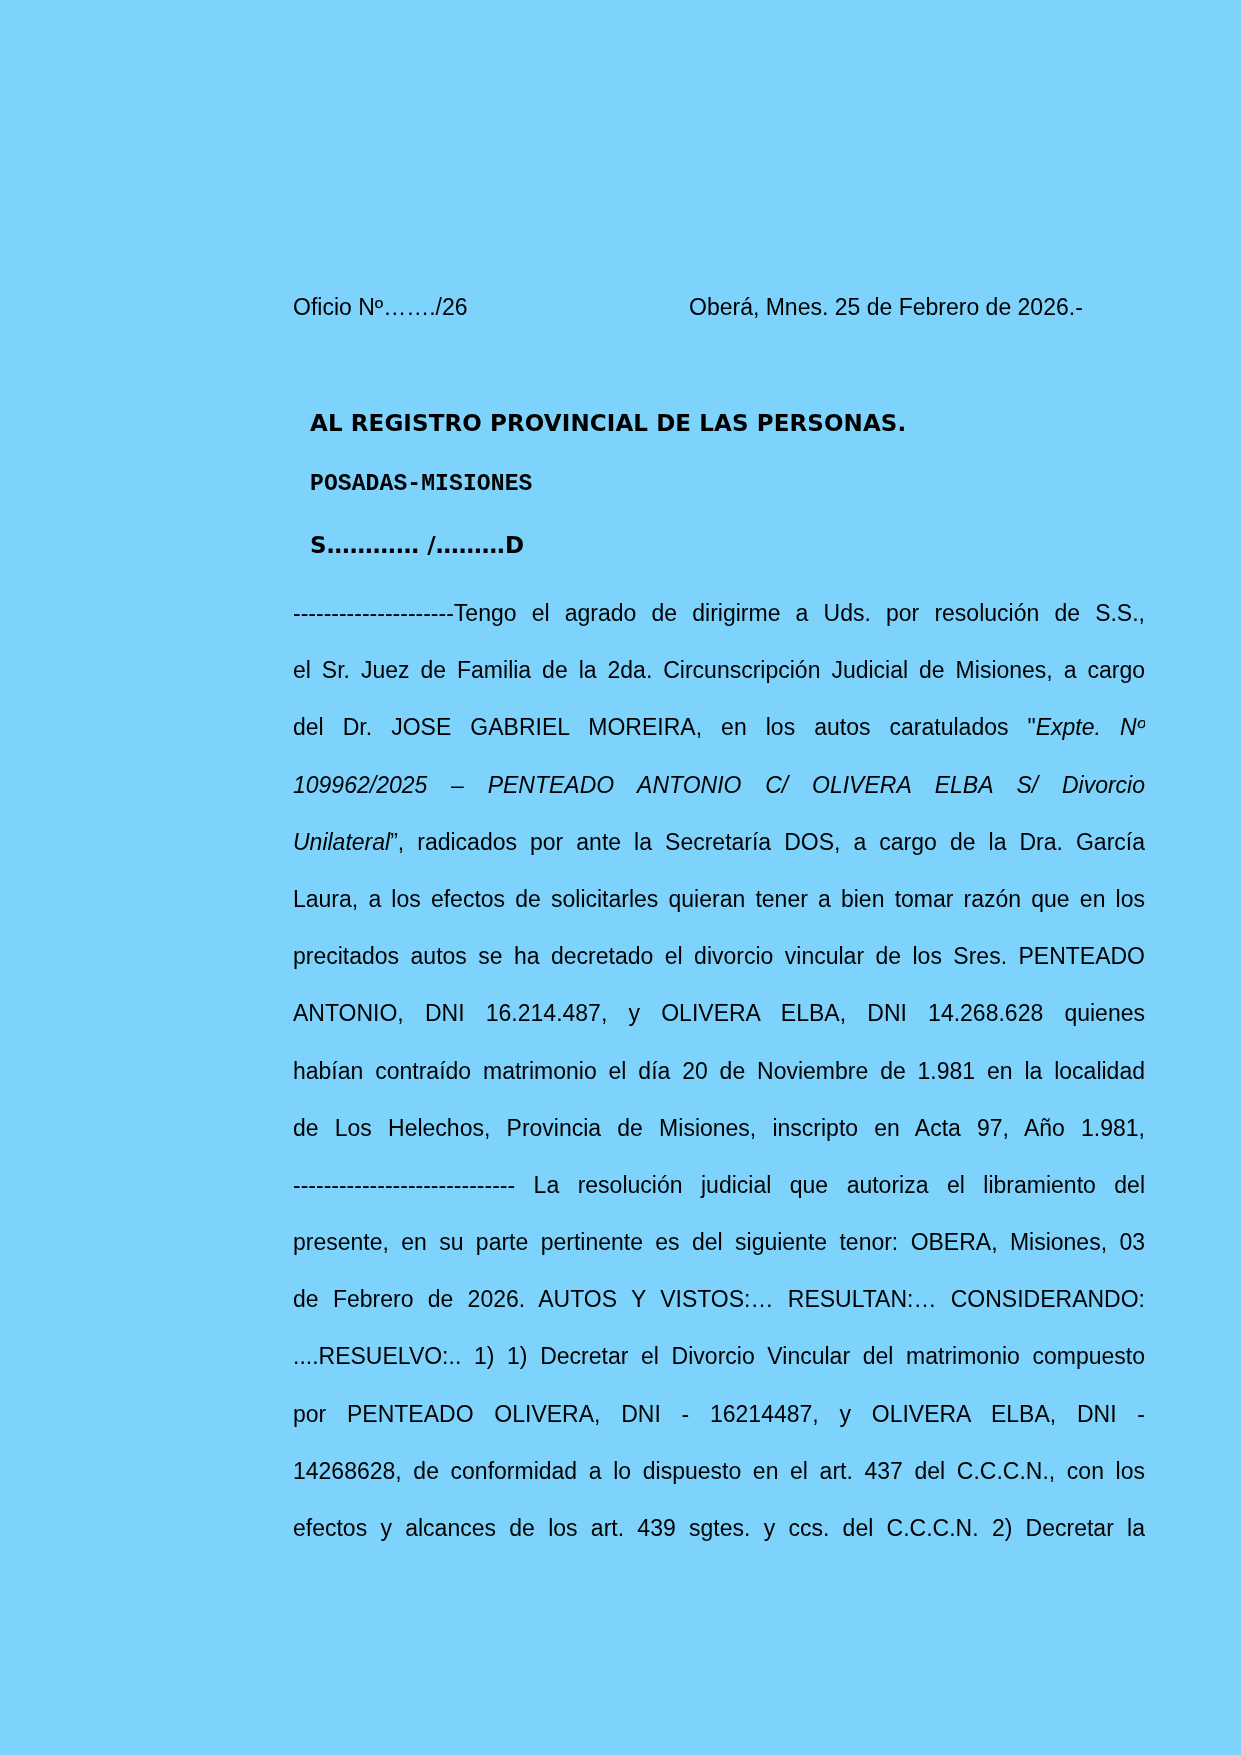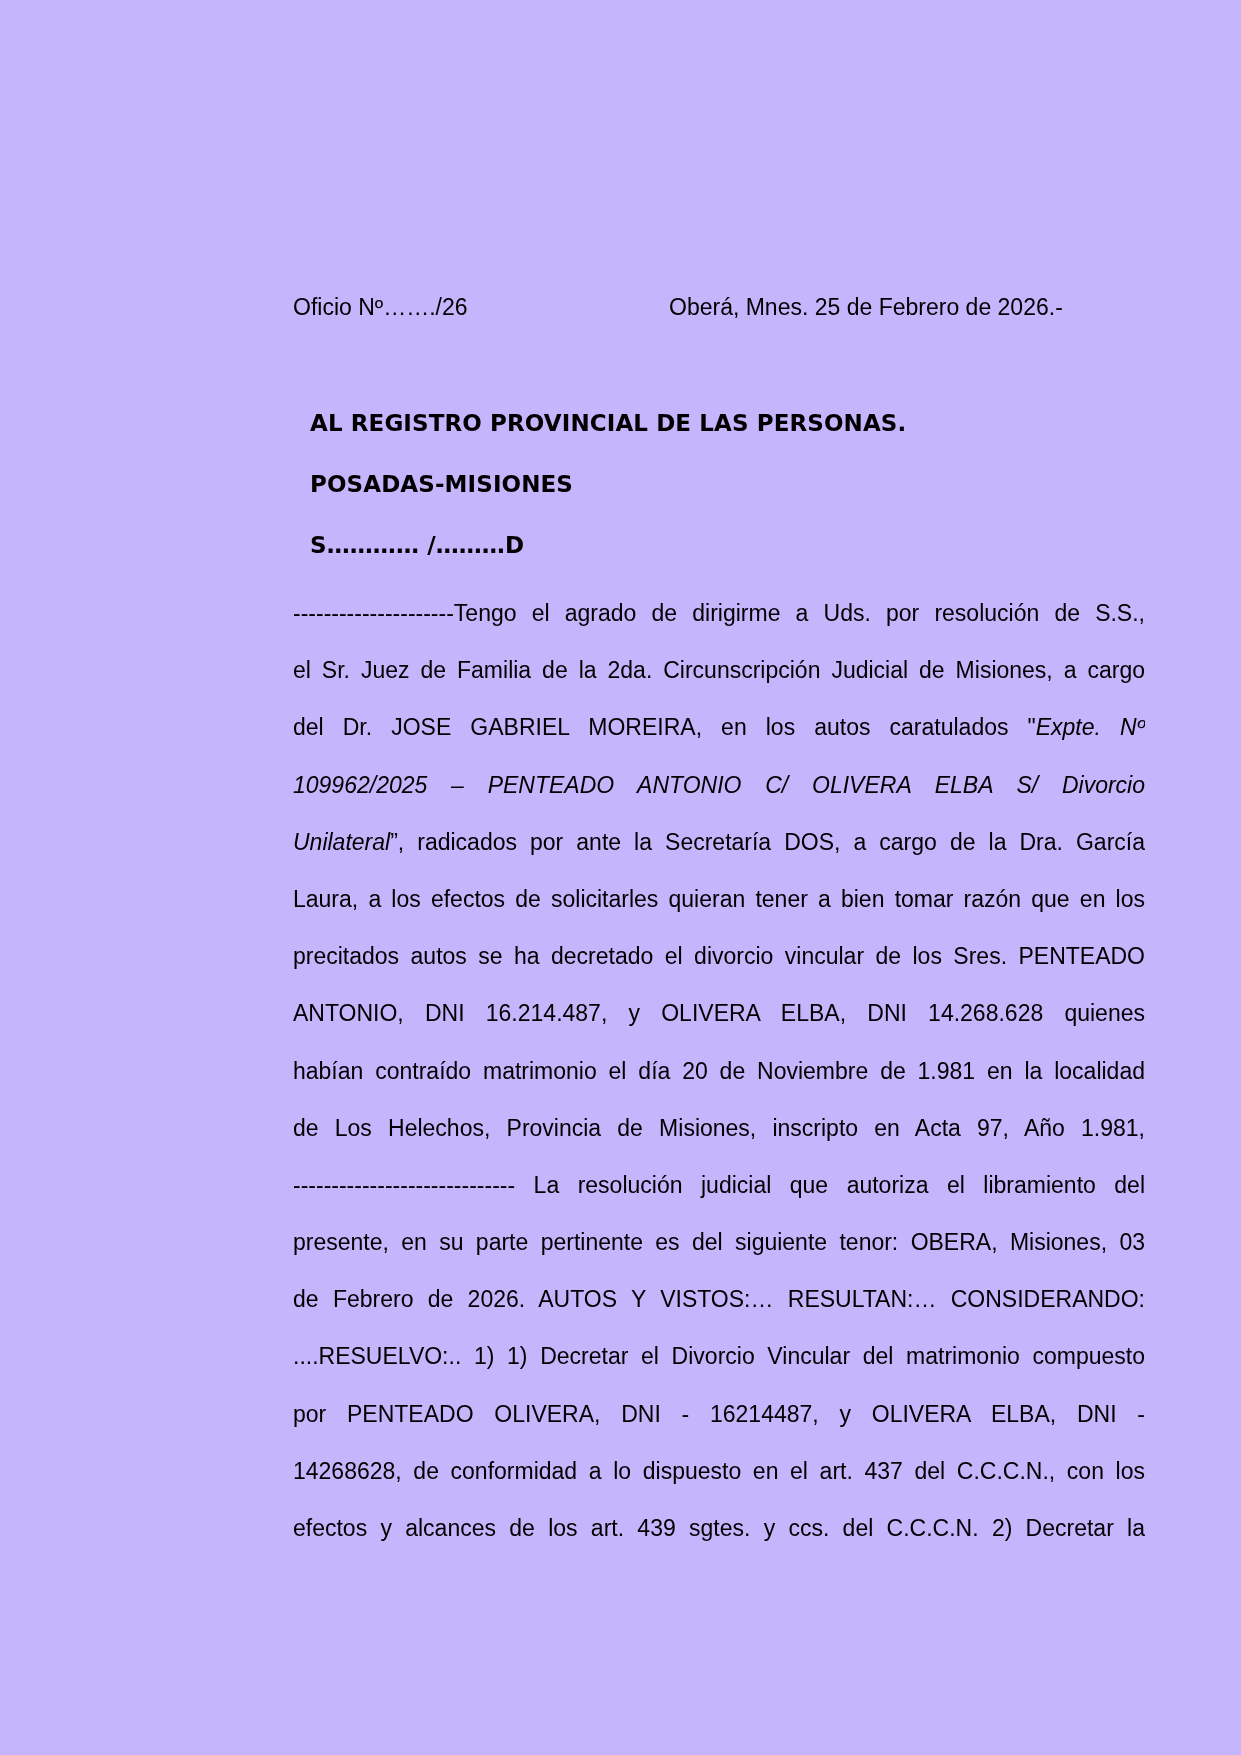--- a/index.html
+++ b/index.html
@@ -14,55 +14,55 @@
       overflow: hidden;
       color: #000000;
       font-family: "Liberation Sans", sans-serif;
     }
     .page {
       position: absolute;
       left: 0;
       top: 0;
       width: 1241px;
       height: 1755px;
-      background: #c4b5fd;
+      background: #7dd3fc;
     }
     .header-line {
       position: absolute;
       top: 289px;
       left: 293px;
       width: 852px;
       height: 36px;
       font-size: 23px;
       line-height: 36px;
     }
     .header-left {
       position: absolute;
       left: 0;
       top: 0;
       white-space: nowrap;
     }
     .header-right {
       position: absolute;
-      left: 376px;
+      left: 396px;
       top: 0;
       white-space: nowrap;
     }
     .heading {
       position: absolute;
       left: 310px;
       font-family: "DejaVu Sans", sans-serif;
       font-weight: bold;
       font-size: 23px;
       line-height: 36px;
       white-space: nowrap;
       letter-spacing: 0.1px;
     }
     .h1 { top: 405px; }
-    .h2 { top: 466px; }
+    .h2 { top: 466px; font-family: Liberation Mono, monospace; }
     .h3 { top: 527px; }
     .body-text {
       position: absolute;
       left: 293px;
       top: 585px;
       width: 852px;
       font-size: 23px;
       line-height: 57.2px;
       text-align: justify;
       text-align-last: auto;

